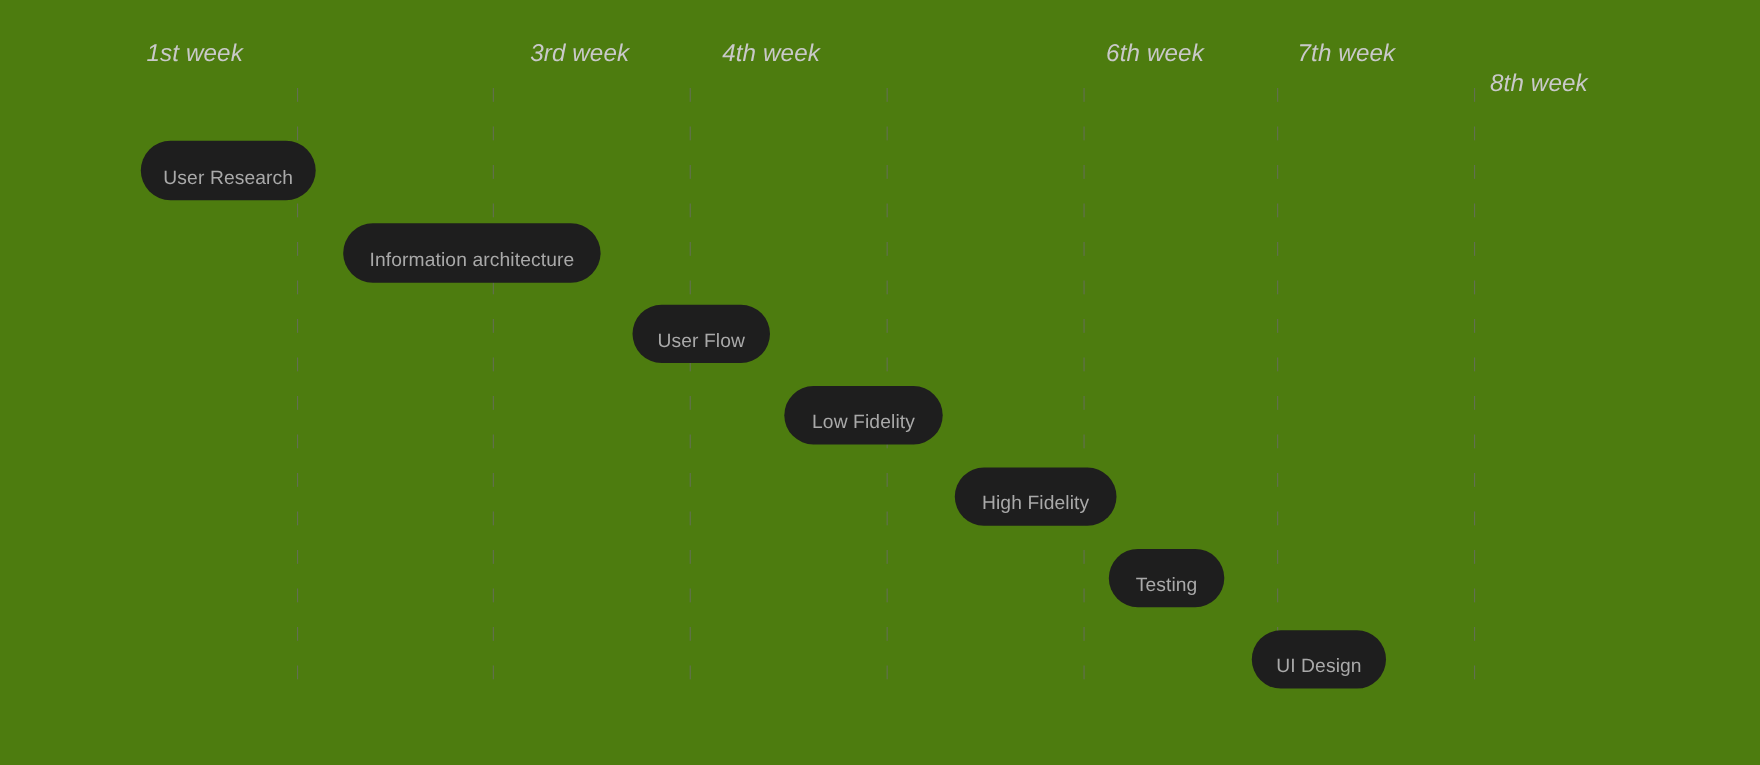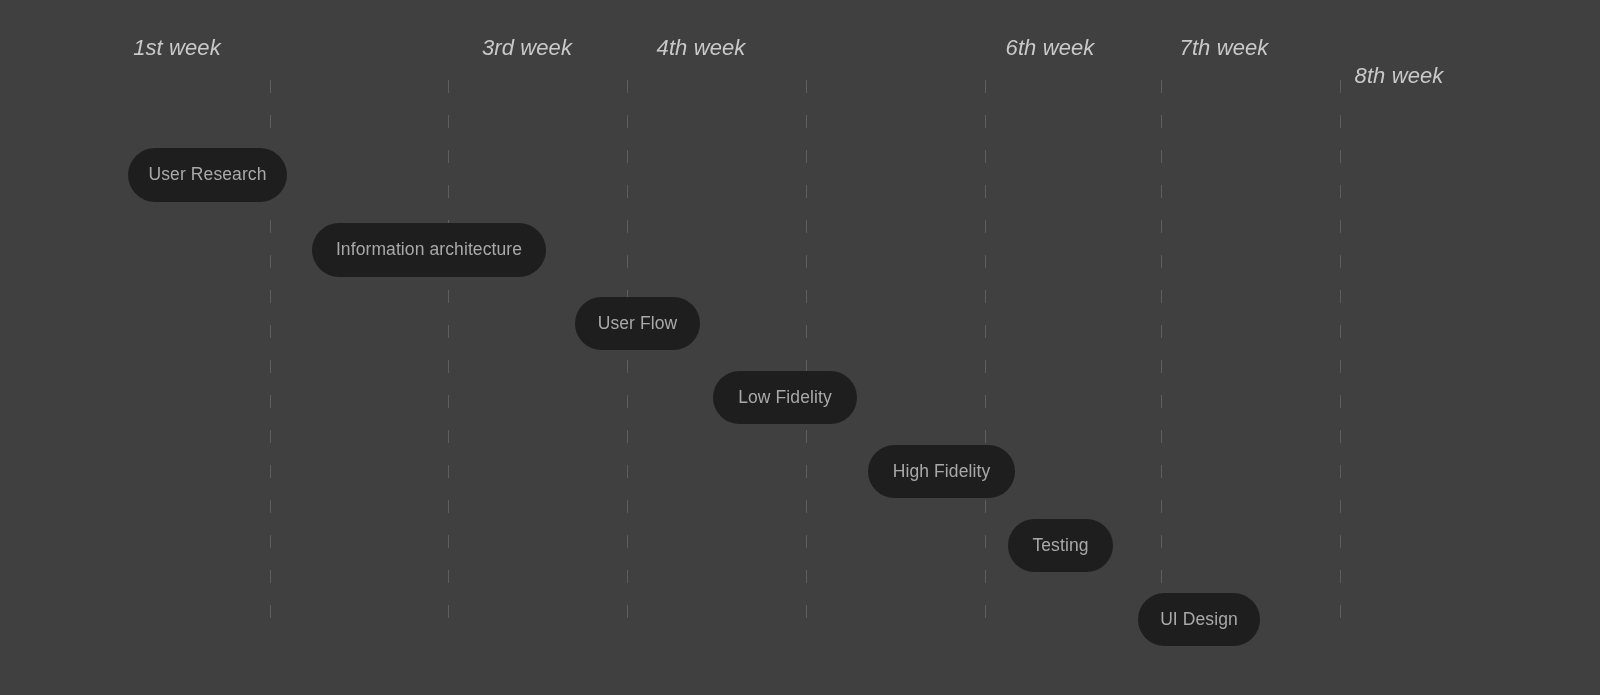--- a/index.html
+++ b/index.html
@@ -10,21 +10,21 @@
   body {
     width: 1600px;
     height: 695px;
     overflow: hidden;
     font-family: "Liberation Sans", sans-serif;
   }
   #timeline-root {
     position: relative;
     width: 1600px;
     height: 695px;
-    background: #404040;
+    background: #4d7c0f;
     text-decoration: underline;
   }
   .gridlines {
     position: absolute;
     left: 0; top: 0;
     width: 1600px;
     height: 695px;
     pointer-events: none;
   }
   .gridline {
@@ -63,25 +63,24 @@
     position: absolute;
     left: 0; top: 0;
     width: 1600px;
     height: 695px;
   }
   .task-pill {
     position: absolute;
     background: #1e1e1e;
     border-radius: 999px;
     display: flex;
-    align-items: center;
+    align-items: flex-end;
     justify-content: center;
     box-sizing: border-box;
-    padding: 0 22px;
-    margin-top: 20px;
+    padding: 12px 22px;
   }
   .task-pill-label {
     font-size: 17.5px;
     color: #a9a9a9;
     white-space: nowrap;
     letter-spacing: 0.1px;
     line-height: 1;
   }
 </style>
 </head>

